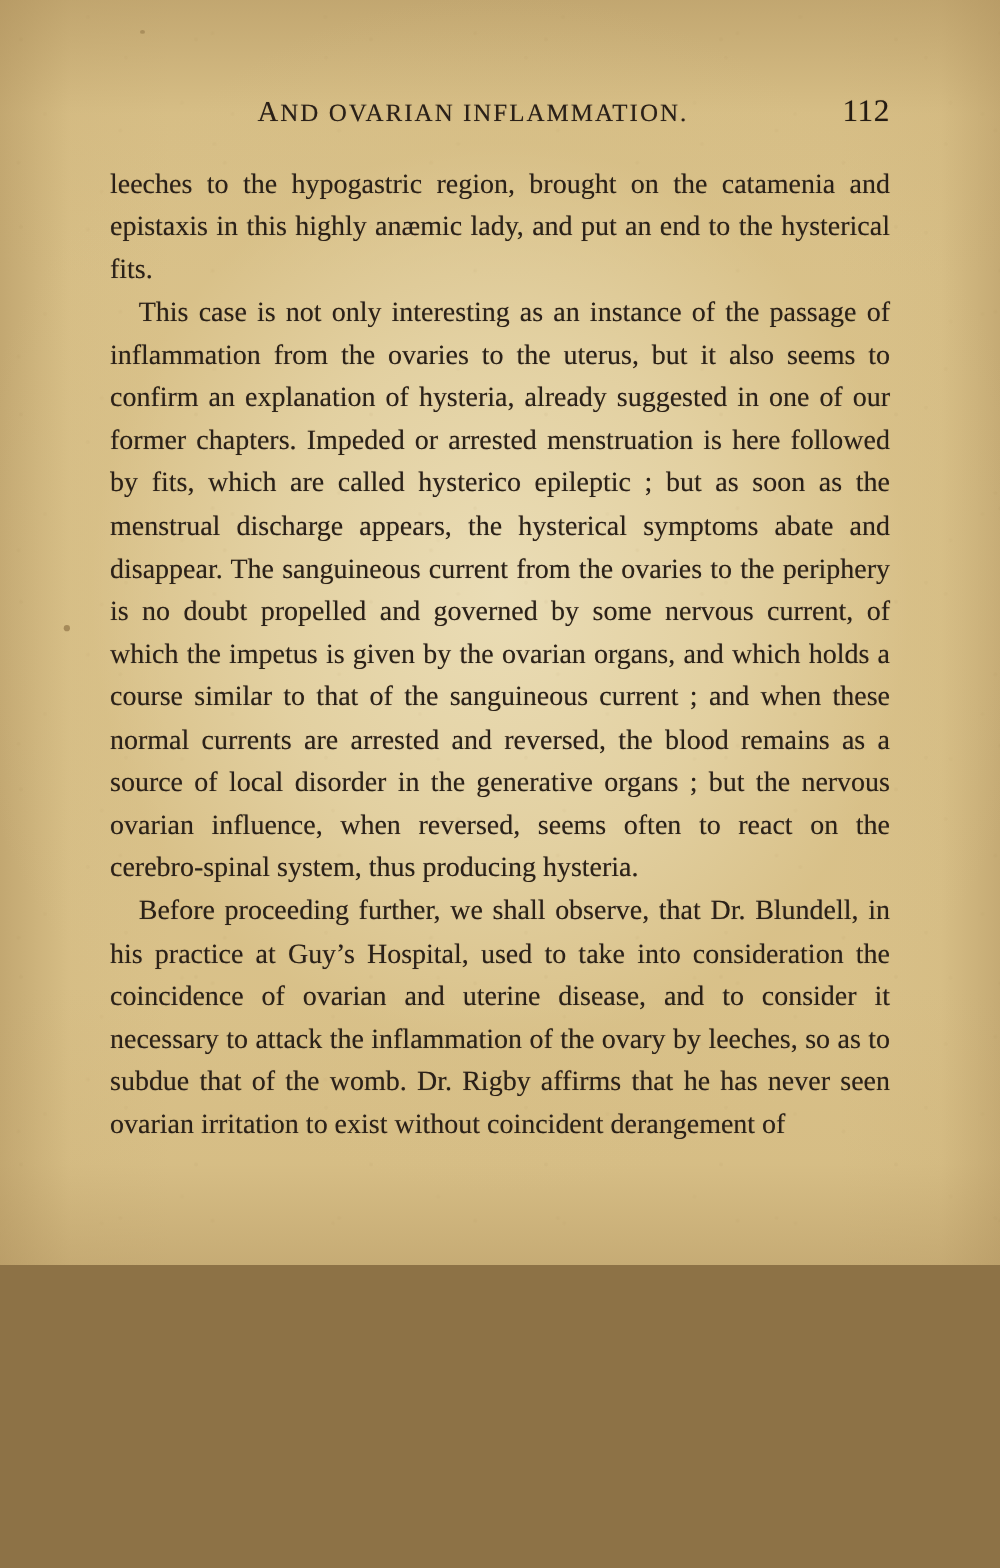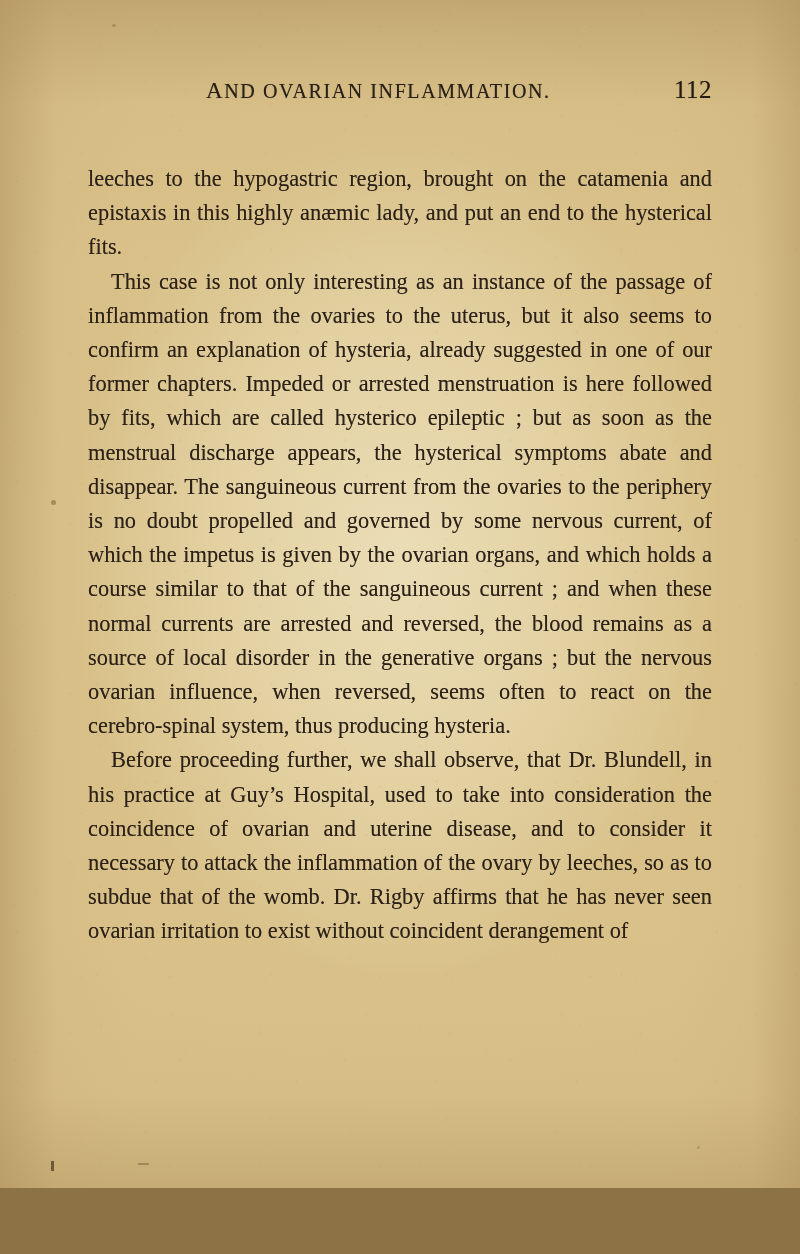--- a/index.html
+++ b/index.html
@@ -5,21 +5,21 @@
 <style>
   html, body {
     margin: 0;
     padding: 0;
     background: #8d7246;
   }
 
   .page {
     position: relative;
     width: 800px;
-    height: 1188px;
+    height: 1012px;
     margin: 0 auto;
     overflow: hidden;
     font-family: "Liberation Serif", "DejaVu Serif", serif;
     
     background-color: #d9c189;
     background-image:
       radial-gradient(ellipse 62% 54% at 50% 47%,
          rgba(235,222,184,0.95) 0%,
          rgba(230,214,170,0.72) 38%,
          rgba(216,193,138,0.28) 66%,
@@ -107,21 +107,21 @@
     font-size: 22.4px;
     line-height: 34.2px;
     color: #2b2118;
     text-align: justify;
     text-align-last: left;
     text-indent: 23px;
     -webkit-font-smoothing: antialiased;
     text-shadow: 0 0 0.65px rgba(48,36,24,0.45);
   }
 
-  .para.first { text-indent: 0; margin-top: 32px; }
+  .para.first { text-indent: 0; }
 
   
 
   
   .speck {
     position: absolute;
     border-radius: 50%;
     background: #7d6137;
     pointer-events: none;
   }

